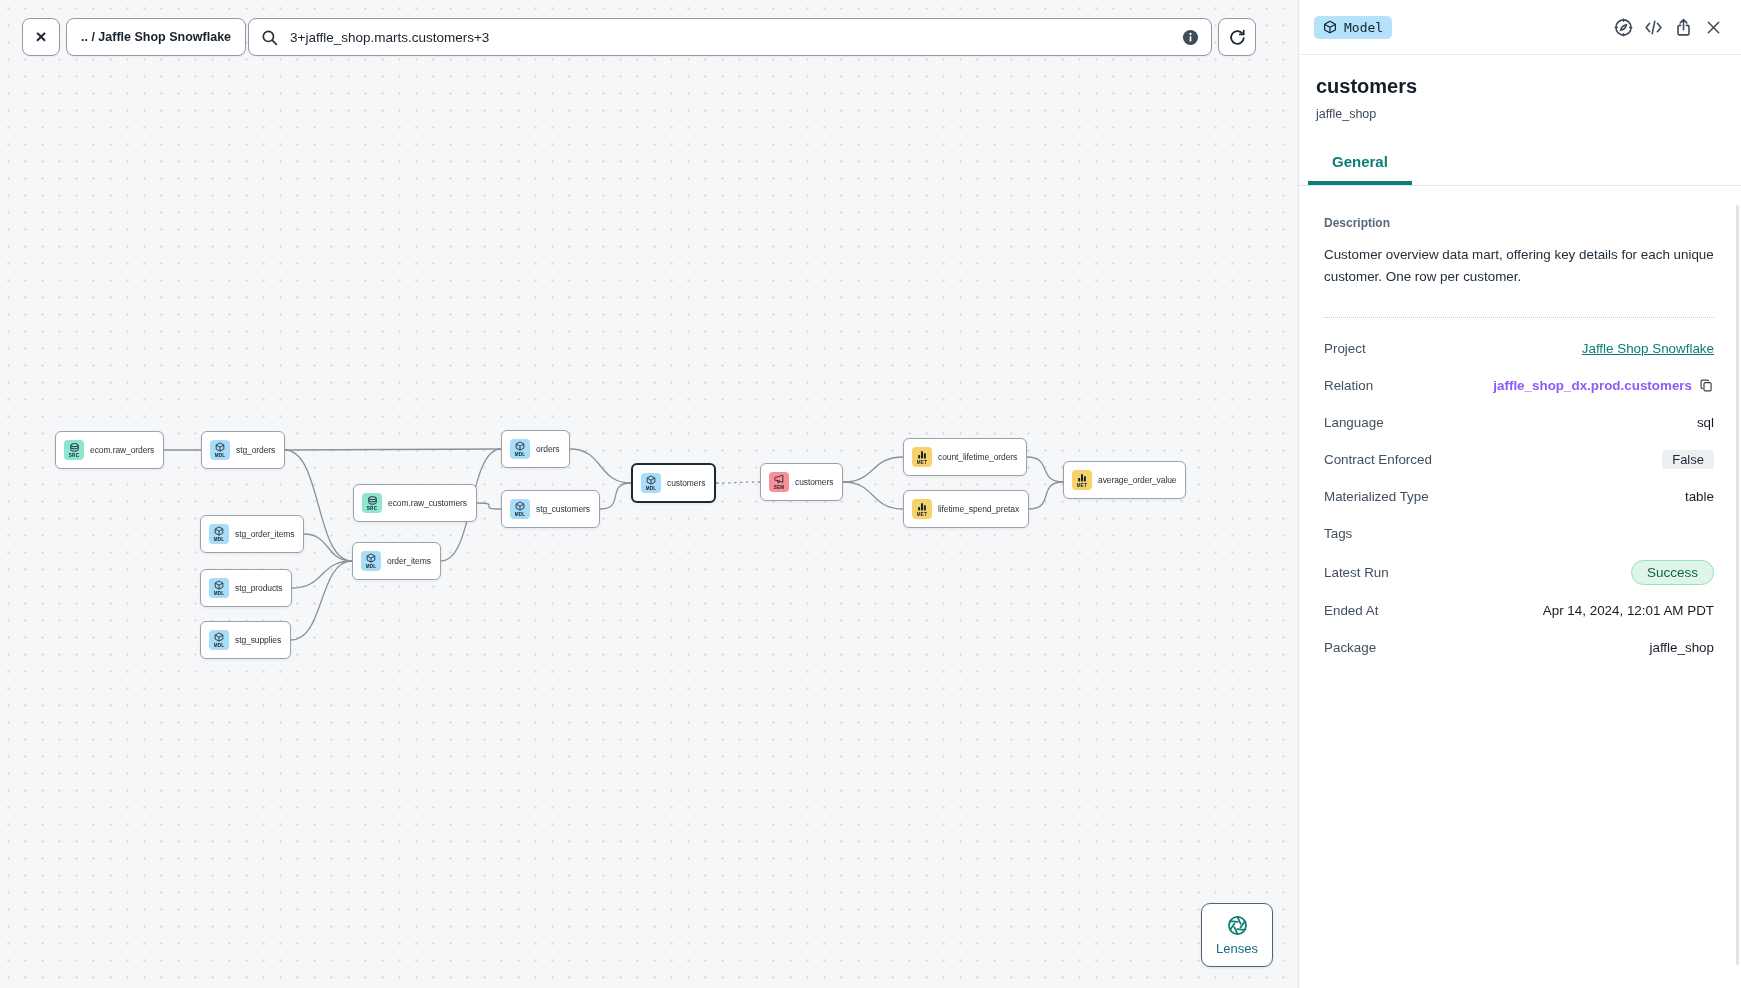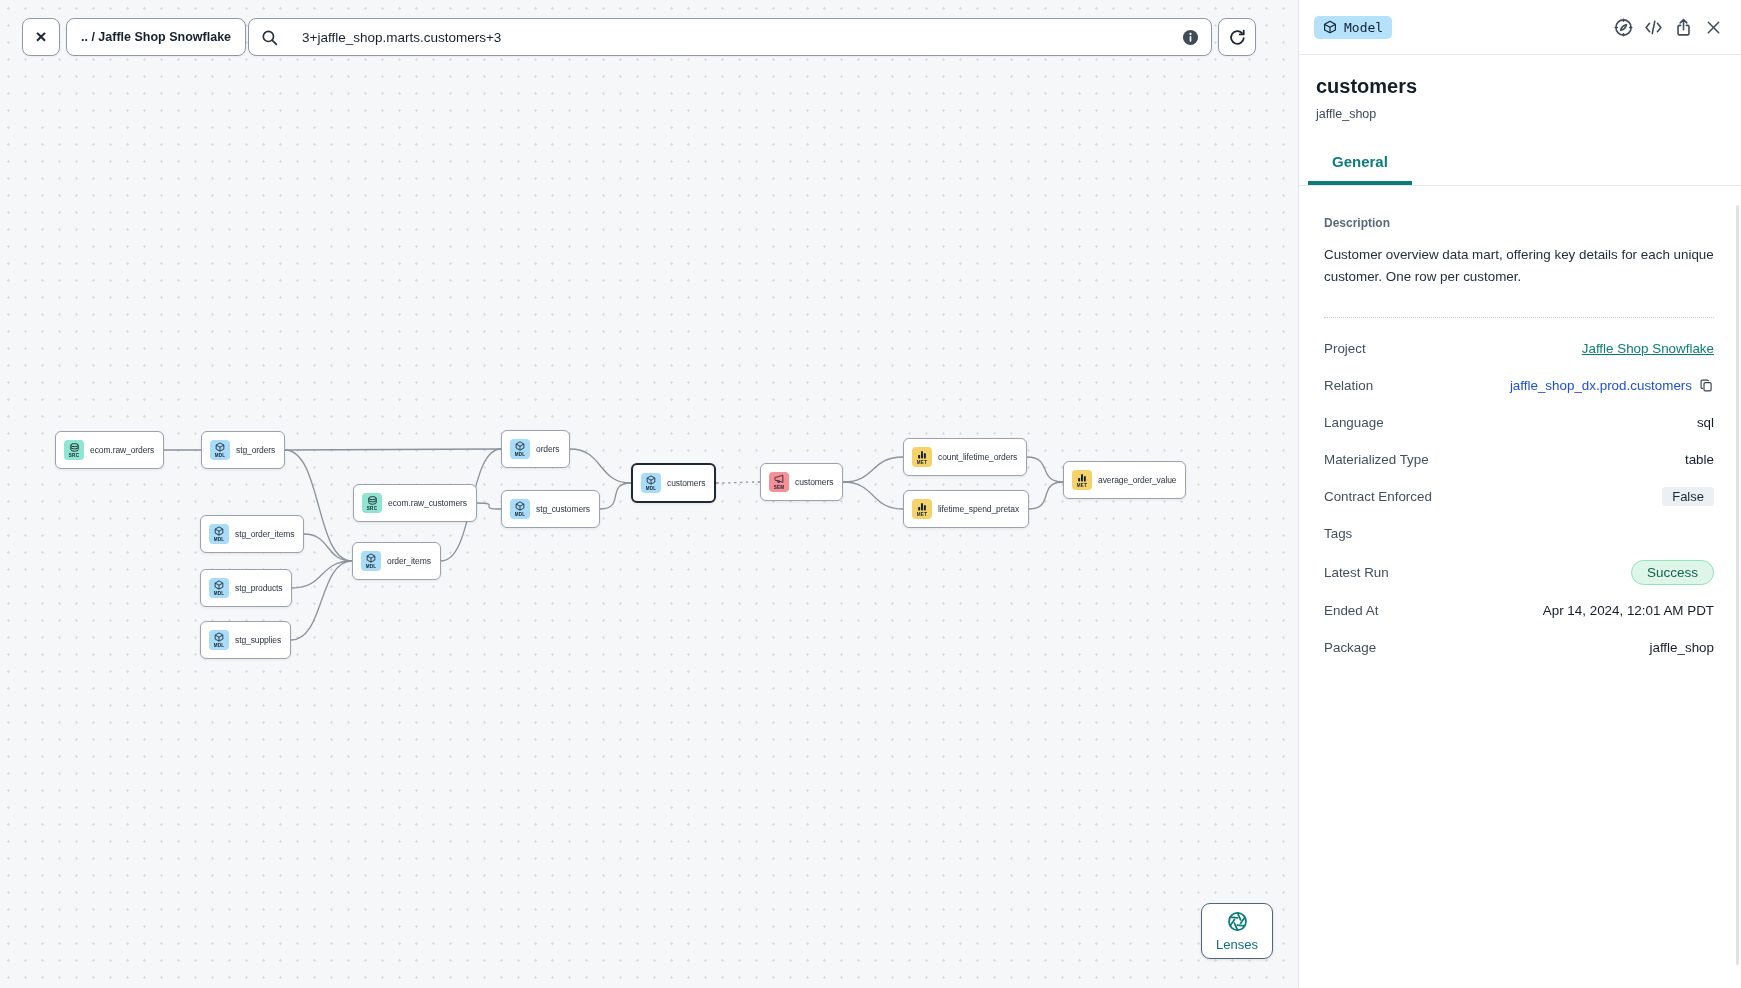--- a/index.html
+++ b/index.html
@@ -18,41 +18,41 @@
     border:1px solid #8f99a5; border-radius:8px; display:flex; align-items:center;
     justify-content:center; color:#1d2733; cursor:pointer;
     box-shadow:0 1px 2px rgba(16,24,40,.05); }
   .close-btn { left:22px; width:38px; font-size:19px; font-weight:700; }
   .crumb { left:66px; padding:0 14px; font-size:12.5px; font-weight:600; color:#17212b; }
   .searchbar { position:absolute; left:248px; top:18px; width:964px; height:38px;
     background:#fff; border:1px solid #8f99a5; border-radius:8px;
     display:flex; align-items:center; padding:0 12px;
     box-shadow:0 1px 2px rgba(16,24,40,.05); }
   .searchbar input { flex:1; border:none; outline:none; font-size:13.5px;
-    color:#17212b; margin-left:24px; font-family:"Liberation Sans",sans-serif; background:transparent; }
+    color:#17212b; margin-left:12px; font-family:"Liberation Sans",sans-serif; background:transparent; }
   .refresh-btn { left:1218px; width:38px; }
 
   
   .node { position:absolute; height:38px; background:#fff; border:1px solid #99a2ad;
     border-radius:6px; display:inline-flex; align-items:center; gap:6px;
     padding:0 9px 0 8px; box-shadow:0 1px 3px rgba(16,24,40,.08);
     cursor:pointer; white-space:nowrap; }
   .node.selected { height:40px; border:2px solid #1d2935; }
   .node .label { font-size:8.5px; font-weight:500; color:#2a3440; letter-spacing:-.1px; }
   .nbadge { width:20px; height:20px; border-radius:4px; display:flex; flex-direction:column;
     align-items:center; justify-content:center; color:#14222e; flex:none; }
   .nbadge svg { display:block; }
   .nbadge .bt { font-size:4.6px; font-weight:700; line-height:5px; margin-top:1px;
     letter-spacing:.2px; }
   .nbadge.src { background:#8fe5d0; }
   .nbadge.mdl { background:#a8dcf8; }
   .nbadge.sem { background:#f78f99; }
   .nbadge.met { background:#f6d36a; }
 
-  .lenses { position:absolute; left:1201px; top:903px; width:72px; height:56px;
+  .lenses { position:absolute; left:1201px; top:903px; width:72px; height:64px;
     background:#fff; border:1.4px solid #52647a; border-radius:9px; cursor:pointer;
     display:flex; flex-direction:column; align-items:center; justify-content:center;
     gap:5px; box-shadow:0 1px 3px rgba(16,24,40,.1); }
   .lenses .ltxt { font-size:13px; color:#10707d; }
 
   
   .panel { position:absolute; left:1298px; top:0; width:446px; height:988px;
     background:#fff; border-left:1px solid #e3e6ea; }
   .phead { height:55px; display:flex; align-items:center; padding:0 16px 0 15px;
     border-bottom:1px solid #e8ebee; }
@@ -70,21 +70,21 @@
     font-weight:700; color:#0b7d78; border-bottom:4px solid #0b7d78; cursor:pointer; }
   .section { padding:16px 30px 0 25px; }
   .sec-label { font-size:12px; font-weight:700; color:#5a6a7a; margin:14px 0 14px; }
   .desc { font-size:13.4px; line-height:1.66; color:#222f3c; margin-bottom:28px; }
   .dotted { border-top:1px dotted #c4cbd2; margin-bottom:20px; }
   .frow { display:flex; align-items:center; justify-content:space-between;
     margin-bottom:15px; min-height:22px; }
   .frow .flabel { font-size:13.4px; color:#42505e; }
   .frow .fvalue { font-size:13.4px; color:#141e28; text-align:right; }
   .frow a.fvalue { color:#0b7d74; text-decoration:underline; cursor:pointer; }
-  .frow .teal { color:#1d4ed8; }
+  .frow .teal { color:#8b5cf6;font-weight:bold; }
   .valwrap { display:flex; align-items:center; gap:7px; }
   .copybtn { cursor:pointer; color:#33434f; display:flex; }
   .chip { background:#edf0f3; border-radius:3px; padding:2px 10px; font-size:13px; color:#1c2834; }
   .pill { background:#def6e9; border:1px solid #93e3bb; border-radius:999px;
     padding:4px 15px; font-size:13.5px; color:#13604d; }
   .scroll-thumb { position:absolute; right:5px; top:205px; width:3px; height:760px;
     background:#dfe3e8; border-radius:2px; }
 </style>
 </head>
 <body>
@@ -369,28 +369,28 @@
                 <path d="M4.8 12.5H4a1.5 1.5 0 0 1-1.5-1.5V4A1.5 1.5 0 0 1 4 2.5h6A1.5 1.5 0 0 1 11.5 4"></path>
               </svg>
             </span>
           </span>
         </div>
         <div class="frow">
           <span class="flabel">Language</span>
           <span class="fvalue">sql</span>
         </div>
         <div class="frow">
+          <span class="flabel">Contract Enforced</span>
+          <span class="chip">False</span>
+        </div>
+        <div class="frow">
           <span class="flabel">Materialized Type</span>
           <span class="fvalue">table</span>
         </div>
         <div class="frow">
-          <span class="flabel">Contract Enforced</span>
-          <span class="chip">False</span>
-        </div>
-        <div class="frow">
           <span class="flabel">Tags</span>
         </div>
         <div class="frow">
           <span class="flabel">Latest Run</span>
           <span class="pill">Success</span>
         </div>
         <div class="frow">
           <span class="flabel">Ended At</span>
           <span class="fvalue">Apr 14, 2024, 12:01 AM PDT</span>
         </div>

